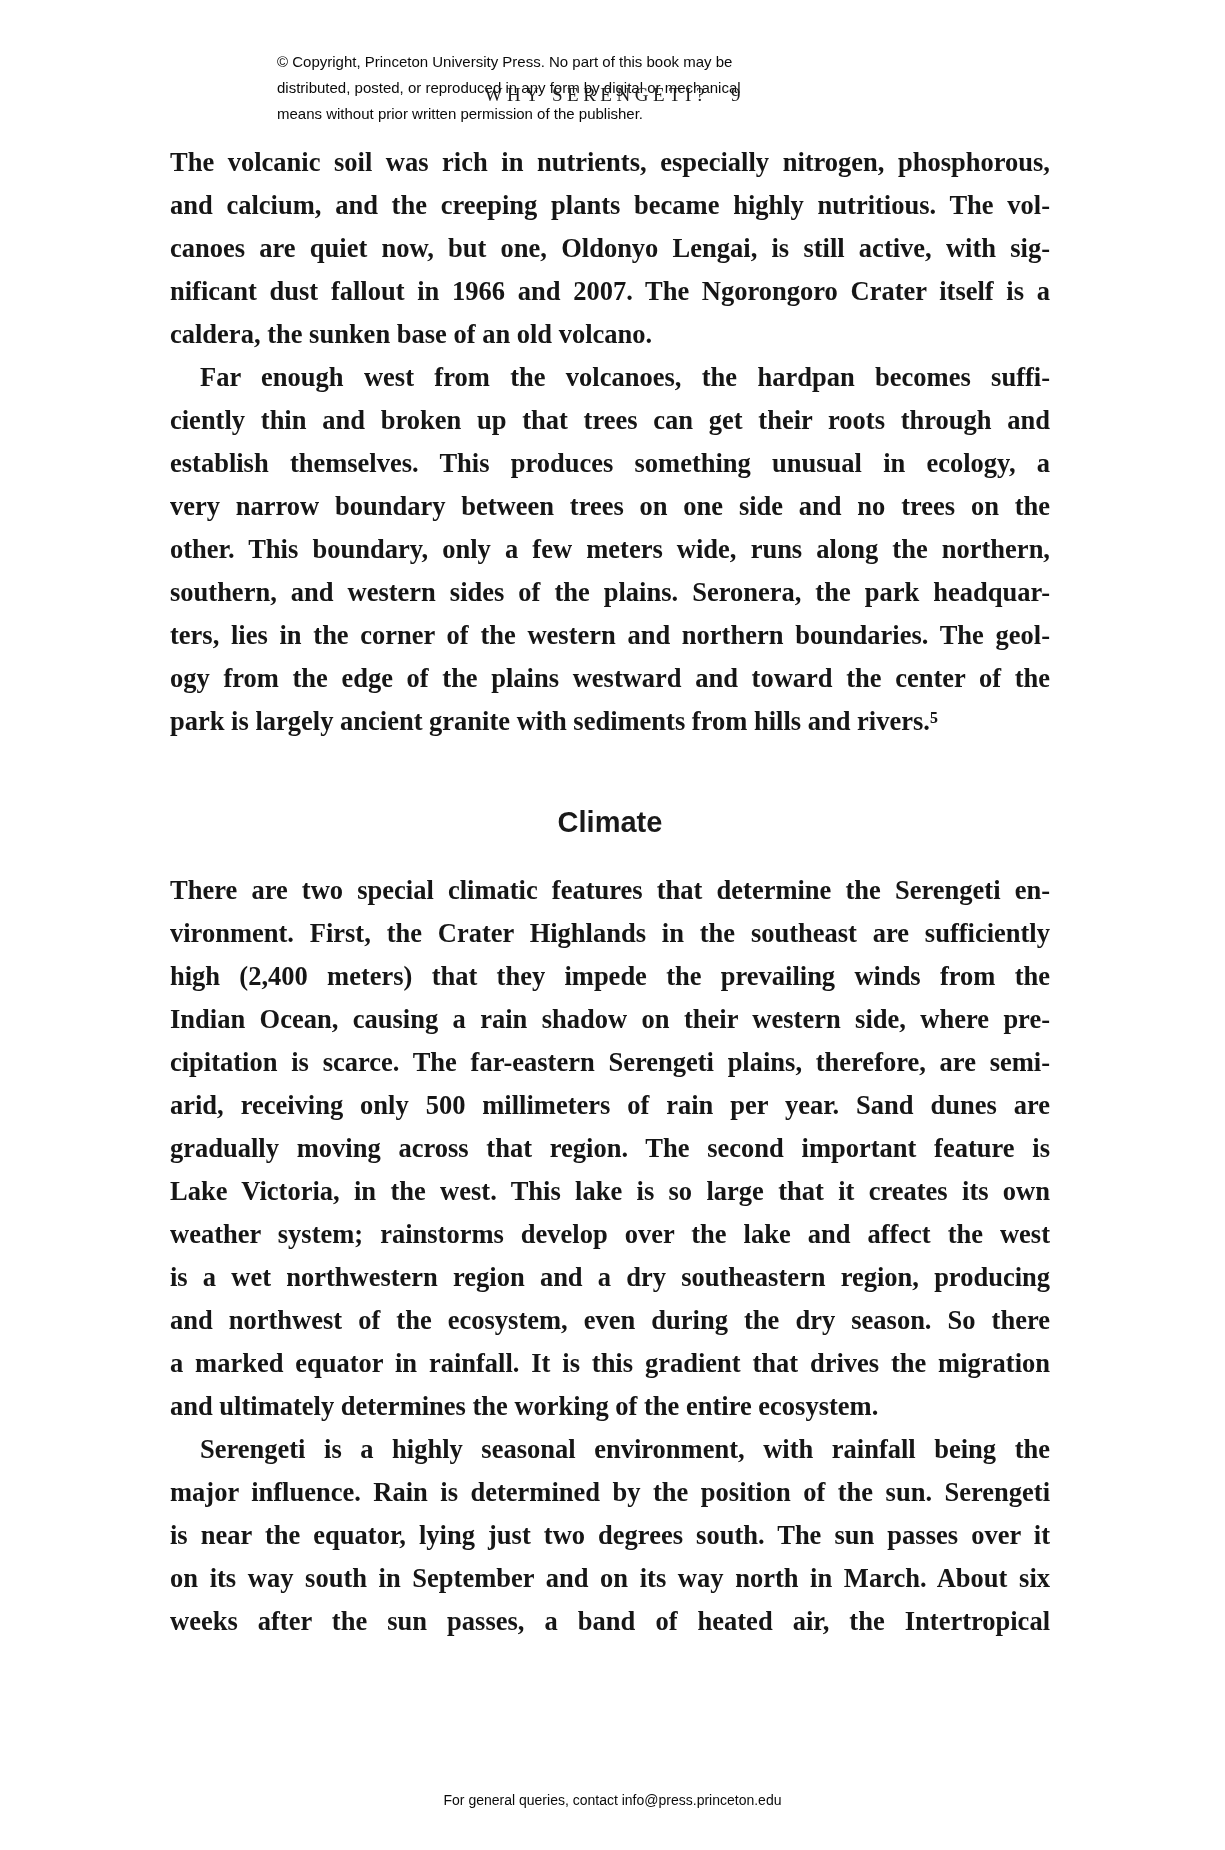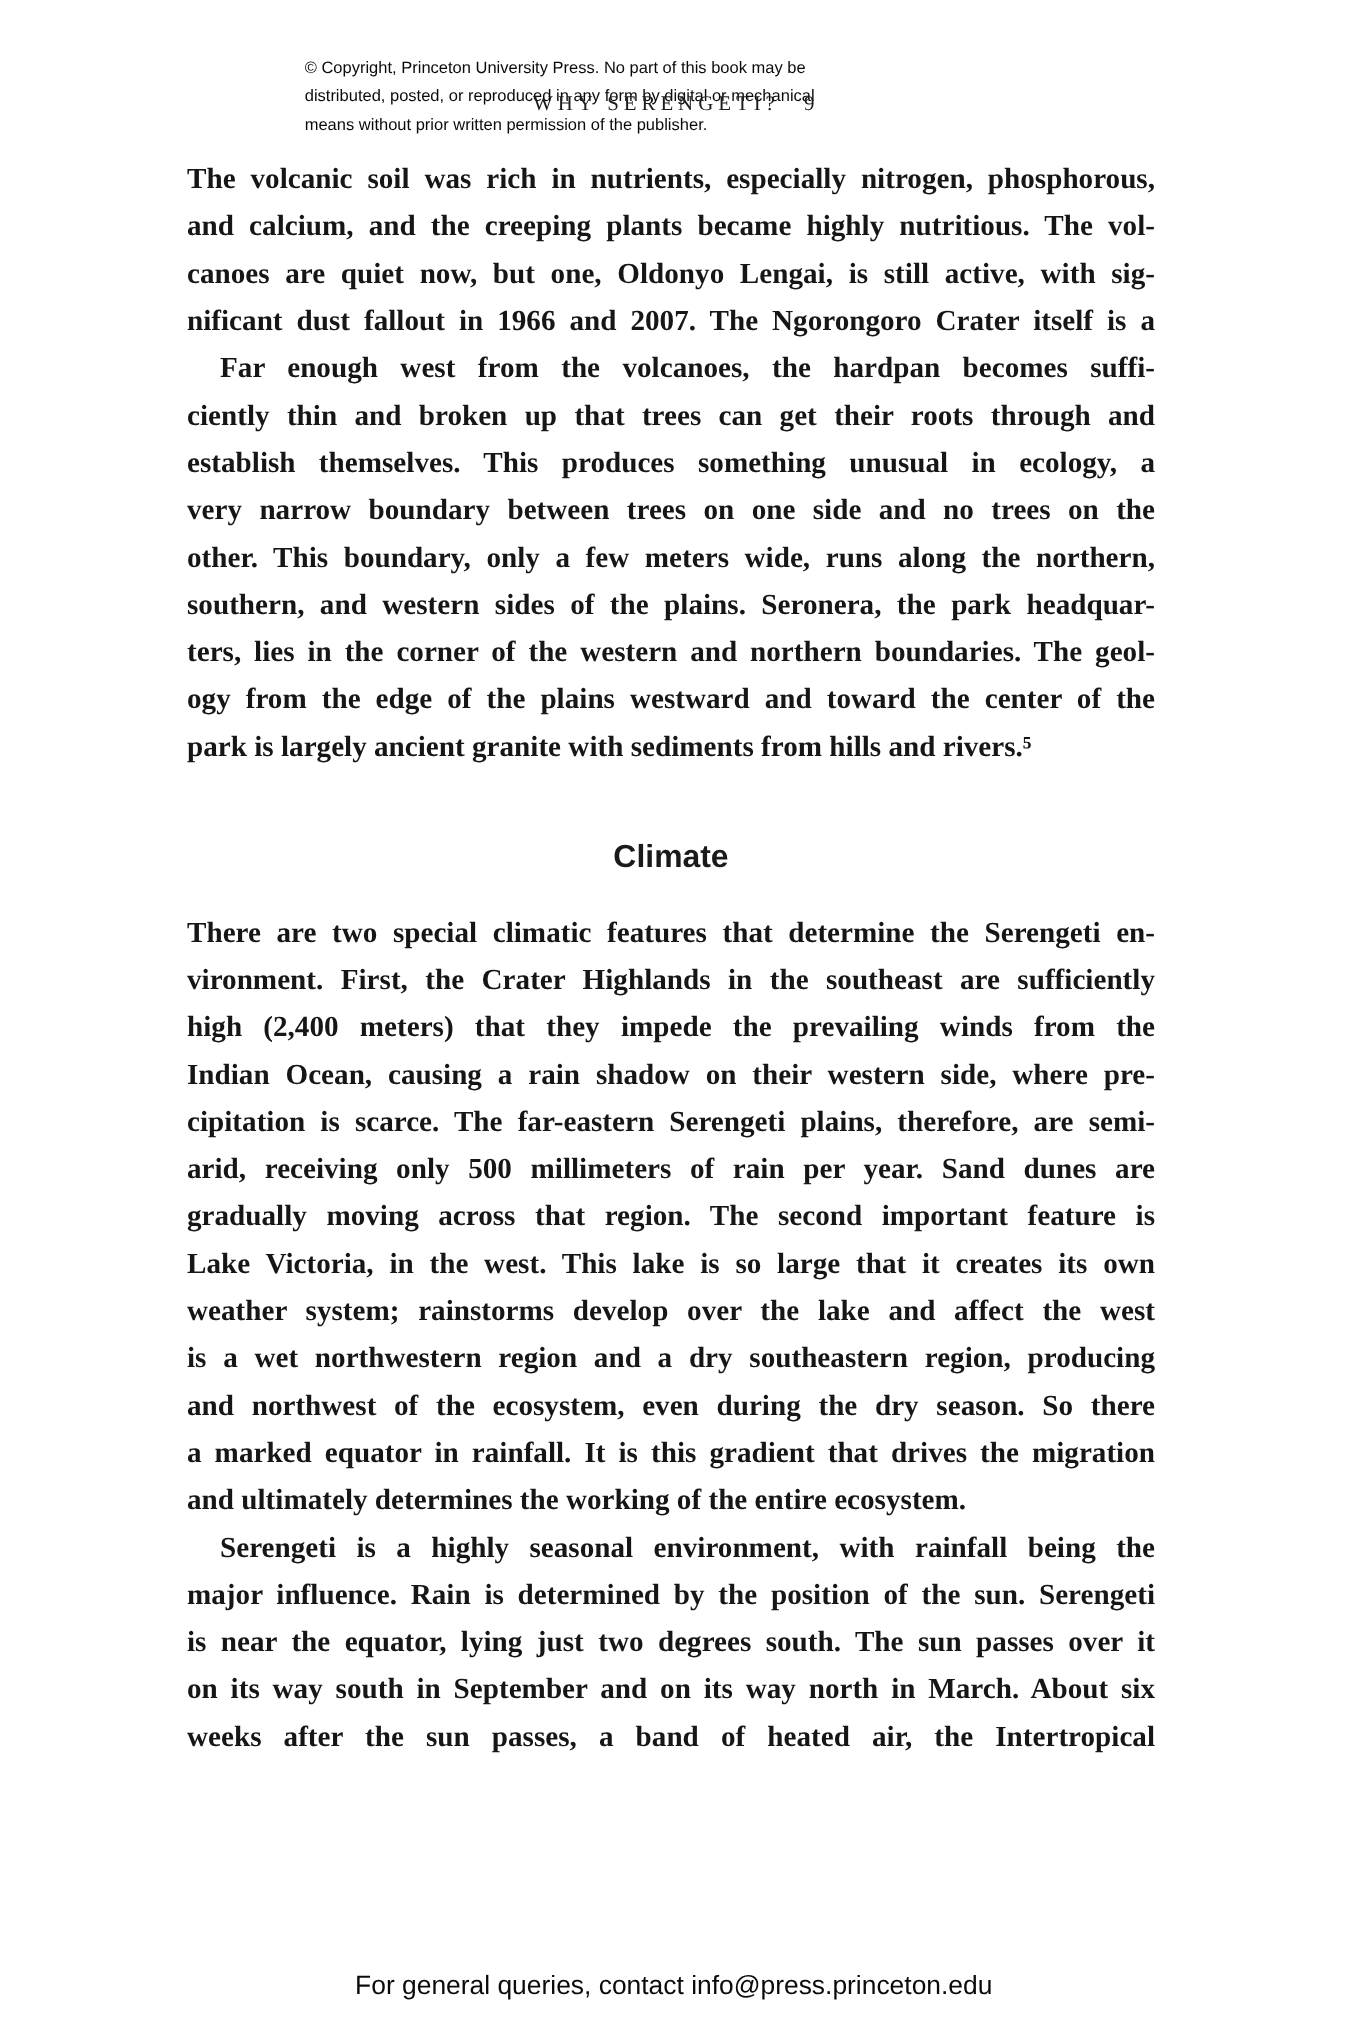--- a/index.html
+++ b/index.html
@@ -59,21 +59,21 @@
     line-height: 34px;
     color: #1a1a1a;
   }
   .page-footer {
     position: absolute;
     left: 0;
     top: 1792px;
     width: 100%;
     text-align: center;
     font-family: "Liberation Sans", "DejaVu Sans", sans-serif;
-    font-size: 24px;
+    font-size: 14px;
     color: #0a0a0a;
   }
 </style>
 </head>
 <body>
 
 <div class="page">
 
   <div class="copyright">
     <div>© Copyright, Princeton University Press. No part of this book may be</div>
@@ -84,20 +84,21 @@
   <div class="running-head">
     <span class="head-title">WHY SERENGETI?</span><span class="page-number">9</span>
   </div>
 
   <div class="body-text">
       <div class="para">
         <div class="line">The volcanic soil was rich in nutrients, especially nitrogen, phosphorous,</div>
         <div class="line">and calcium, and the creeping plants became highly nutritious. The vol-</div>
         <div class="line">canoes are quiet now, but one, Oldonyo Lengai, is still active, with sig-</div>
         <div class="line">nificant dust fallout in 1966 and 2007. The Ngorongoro Crater itself is a</div>
+        <div class="line last">caldera, the sunken base of an old volcano.</div>
       </div>
       <div class="para indent">
         <div class="line">Far enough west from the volcanoes, the hardpan becomes suffi-</div>
         <div class="line">ciently thin and broken up that trees can get their roots through and</div>
         <div class="line">establish themselves. This produces something unusual in ecology, a</div>
         <div class="line">very narrow boundary between trees on one side and no trees on the</div>
         <div class="line">other. This boundary, only a few meters wide, runs along the northern,</div>
         <div class="line">southern, and western sides of the plains. Seronera, the park headquar-</div>
         <div class="line">ters, lies in the corner of the western and northern boundaries. The geol-</div>
         <div class="line">ogy from the edge of the plains westward and toward the center of the</div>

